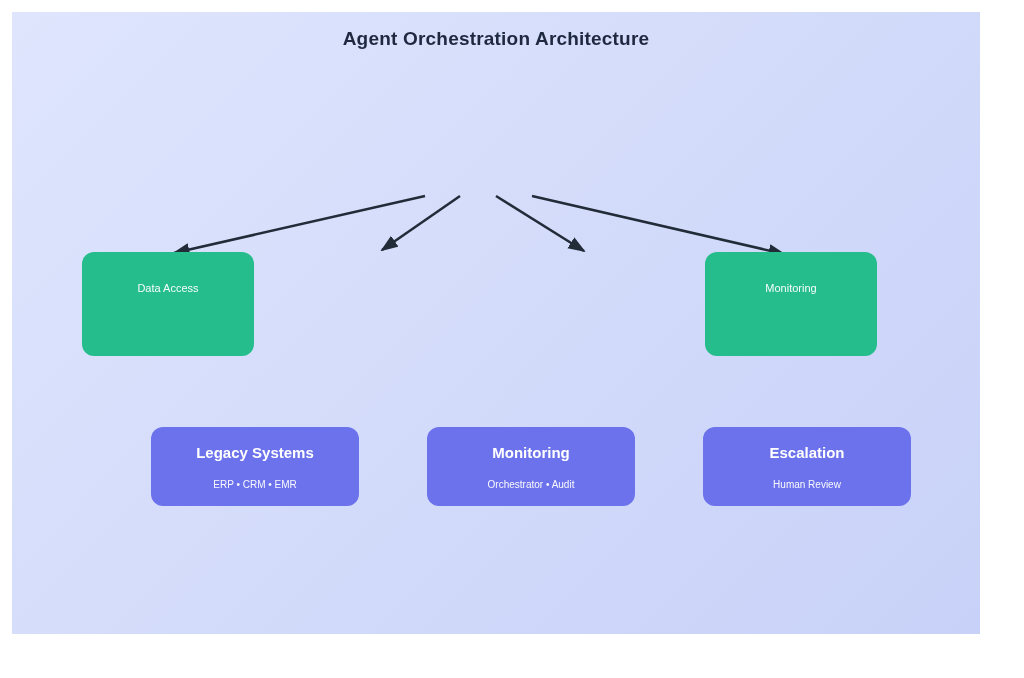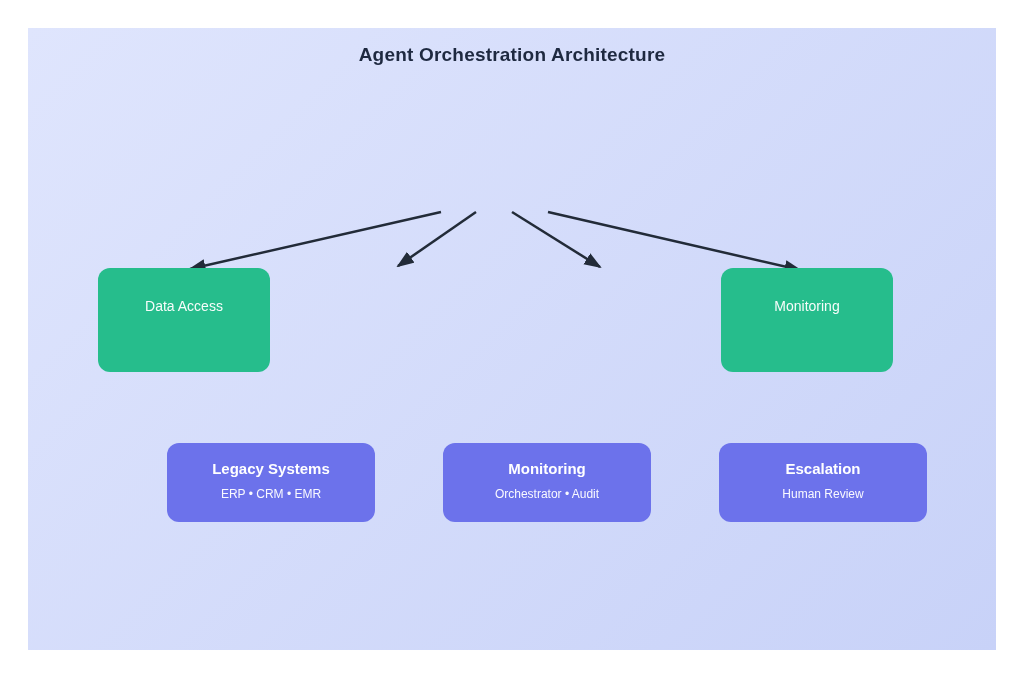--- a/index.html
+++ b/index.html
@@ -16,21 +16,21 @@
   html, body {
     width: 1024px;
     height: 678px;
     background: #ffffff;
     font-family: "Liberation Sans", "DejaVu Sans", sans-serif;
     overflow: hidden;
   }
   .page {
     width: 1024px;
     height: 500px;
-    padding: 28px;
+    padding: 12px;
     background: #ffffff;
   }
   .canvas {
     position: relative;
     width: 968px;
     height: 622px;
     background: linear-gradient(135deg, var(--canvas-bg-start) 0%, var(--canvas-bg-end) 100%);
   }
   .diagram-title {
     position: absolute;
@@ -80,32 +80,32 @@
     top: 240px;
     width: 172px; height: 104px;
     background: var(--agent-fill);
     border-radius: 12px;
     padding-top: 21px;
   }
   .agent-0 { left: 70px; }
   .agent-1 { left: 278px; }
   .agent-2 { left: 484px; }
   .agent-3 { left: 693px; }
-  .agent .node-subtitle { font-size: 14px; }
+  .agent .node-subtitle { font-size: 11px; }
   .system {
     top: 415px;
     width: 208px; height: 79px;
     background: var(--system-fill);
     border-radius: 12px;
     padding-top: 16px;
   }
   .system-0 { left: 139px; }
   .system-1 { left: 415px; }
   .system-2 { left: 691px; }
-  .system .node-subtitle { font-size: 12px; margin-top: 8px; }
+  .system .node-subtitle { font-size: 10px; margin-top: 16px; }
 </style>
 </head>
 <body>
 
 <div class="page">
   <div class="canvas">
 
     <div class="diagram-title">Agent Orchestration Architecture</div>
 
     <svg class="arrow-layer" viewBox="0 0 968 622" xmlns="http://www.w3.org/2000/svg">

